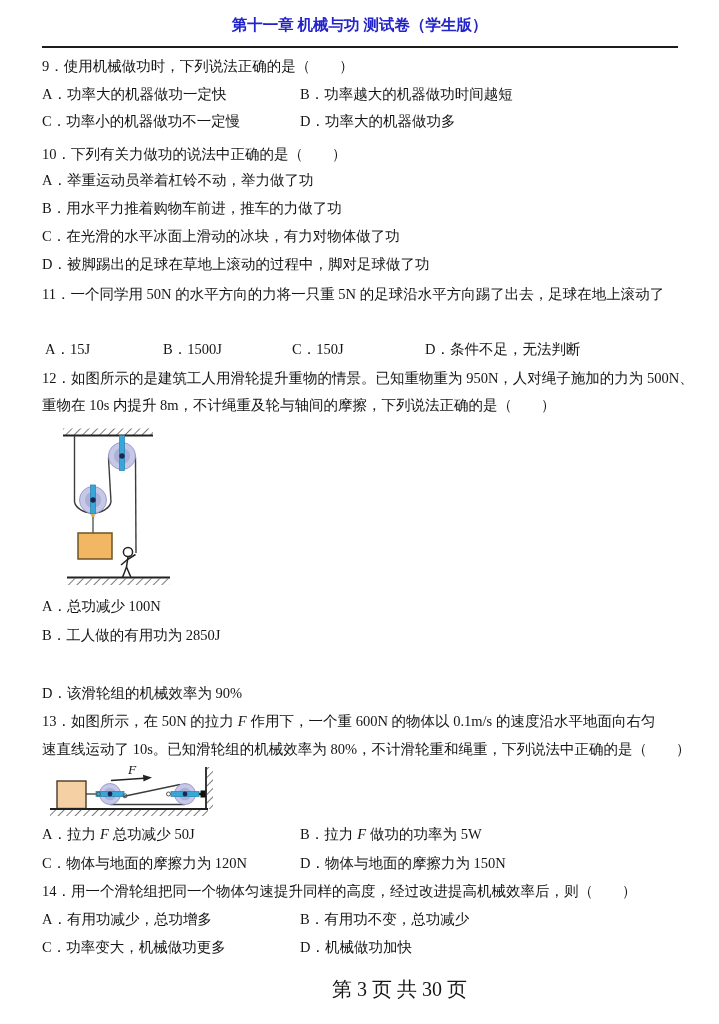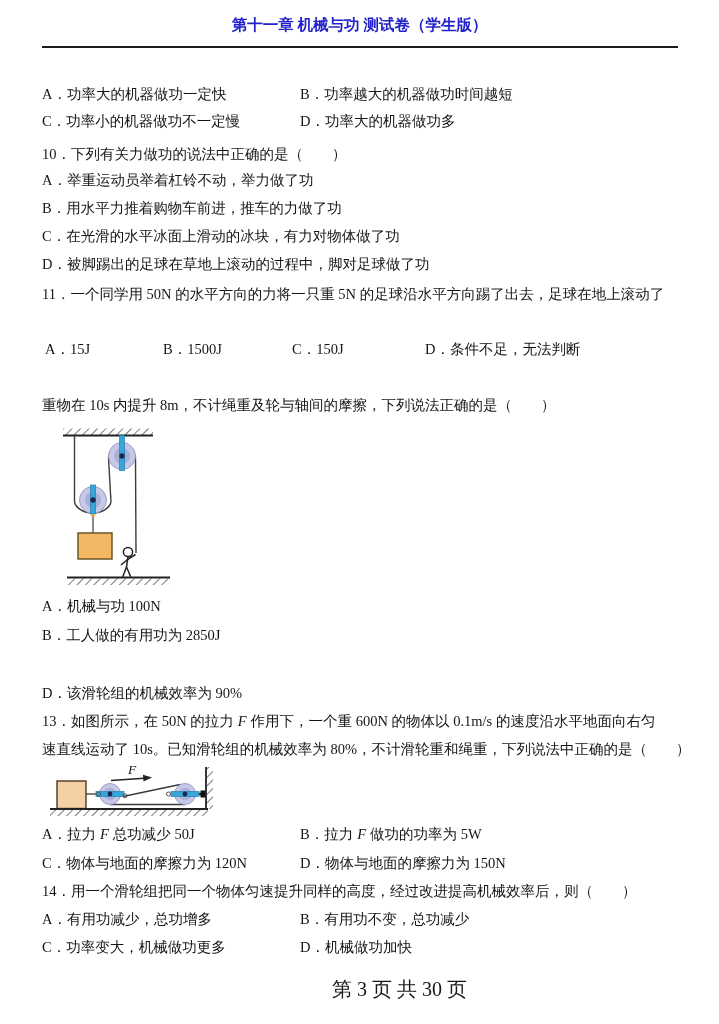--- a/index.html
+++ b/index.html
@@ -19,37 +19,39 @@
   svg text{font-family:"Liberation Serif","DejaVu Serif",serif;}
 </style>
 </head>
 <body>
 
 <div class="page">
 
   <div class="title">第十一章 机械与功 测试卷（学生版）</div>
   <div class="rule"></div>
 
+  <div class="tl" style="top:58px;left:42px">9．使用机械做功时，下列说法正确的是（　　）</div>
   <div class="tl" style="top:86px;left:42px">A．功率大的机器做功一定快</div>
   <div class="tl" style="top:113px;left:42px">C．功率小的机器做功不一定慢</div>
   <div class="tl" style="top:86px;left:300px">B．功率越大的机器做功时间越短</div>
   <div class="tl" style="top:113px;left:300px">D．功率大的机器做功多</div>
 
   <div class="tl" style="top:146px;left:42px">10．下列有关力做功的说法中正确的是（　　）</div>
   <div class="tl" style="top:172px;left:42px">A．举重运动员举着杠铃不动，举力做了功</div>
   <div class="tl" style="top:200px;left:42px">B．用水平力推着购物车前进，推车的力做了功</div>
   <div class="tl" style="top:228px;left:42px">C．在光滑的水平冰面上滑动的冰块，有力对物体做了功</div>
   <div class="tl" style="top:256px;left:42px">D．被脚踢出的足球在草地上滚动的过程中，脚对足球做了功</div>
 
   <div class="tl" style="top:286px;left:42px">11．一个同学用 50N 的水平方向的力将一只重 5N 的足球沿水平方向踢了出去，足球在地上滚动了</div>
   <div class="tl" style="top:341px;left:45px">A．15J</div>
   <div class="tl" style="top:341px;left:163px">B．1500J</div>
   <div class="tl" style="top:341px;left:292px">C．150J</div>
   <div class="tl" style="top:341px;left:425px">D．条件不足，无法判断</div>
 
+  <div class="tl" style="top:370px;left:42px">12．如图所示的是建筑工人用滑轮提升重物的情景。已知重物重为 950N，人对绳子施加的力为 500N、</div>
   <div class="tl" style="top:397px;left:42px">重物在 10s 内提升 8m，不计绳重及轮与轴间的摩擦，下列说法正确的是（　　）</div>
 
   <svg style="left:40px;top:426px" width="160" height="162" viewBox="0 0 160 162">
     <defs>
       <pattern id="hatchA" width="6" height="6" patternUnits="userSpaceOnUse" patternTransform="rotate(45)">
         <line x1="0" y1="0" x2="0" y2="6" stroke="#333" stroke-width="1.3"></line>
       </pattern>
     </defs>
 
     <rect x="23" y="2.5" width="90" height="6.5" fill="url(#hatchA)"></rect>
@@ -87,21 +89,21 @@
       <line x1="87.5" y1="133.5" x2="95.5" y2="128.5"></line>
       <line x1="87.5" y1="133.5" x2="81" y2="139"></line>
       <line x1="86.5" y1="141" x2="82.5" y2="151.5"></line>
       <line x1="86.5" y1="141" x2="91" y2="151.5"></line>
     </g>
 
     <line x1="27" y1="151.5" x2="130" y2="151.5" stroke="#222" stroke-width="1.8"></line>
     <rect x="27" y="152.5" width="103" height="6.5" fill="url(#hatchA)"></rect>
   </svg>
 
-  <div class="tl" style="top:598px;left:42px">A．机械与功 100N</div>
+  <div class="tl" style="top:598px;left:42px">A．总功减少 100N</div>
   <div class="tl" style="top:627px;left:42px">B．工人做的有用功为 2850J</div>
   <div class="tl" style="top:685px;left:42px">D．该滑轮组的机械效率为 90%</div>
 
   <div class="tl" style="top:713px;left:42px"><span>13．如图所示，在 50N 的拉力</span><span class="fsym">F</span><span>作用下，一个重 600N 的物体以 0.1m/s 的速度沿水平地面向右匀</span></div>
   <div class="tl" style="top:741px;left:42px">速直线运动了 10s。已知滑轮组的机械效率为 80%，不计滑轮重和绳重，下列说法中正确的是（　　）</div>
 
   <svg style="left:40px;top:757px" width="180" height="60" viewBox="0 0 180 60">
     <defs>
       <pattern id="hatchB" width="6" height="6" patternUnits="userSpaceOnUse" patternTransform="rotate(45)">
         <line x1="0" y1="0" x2="0" y2="6" stroke="#333" stroke-width="1.3"></line>

